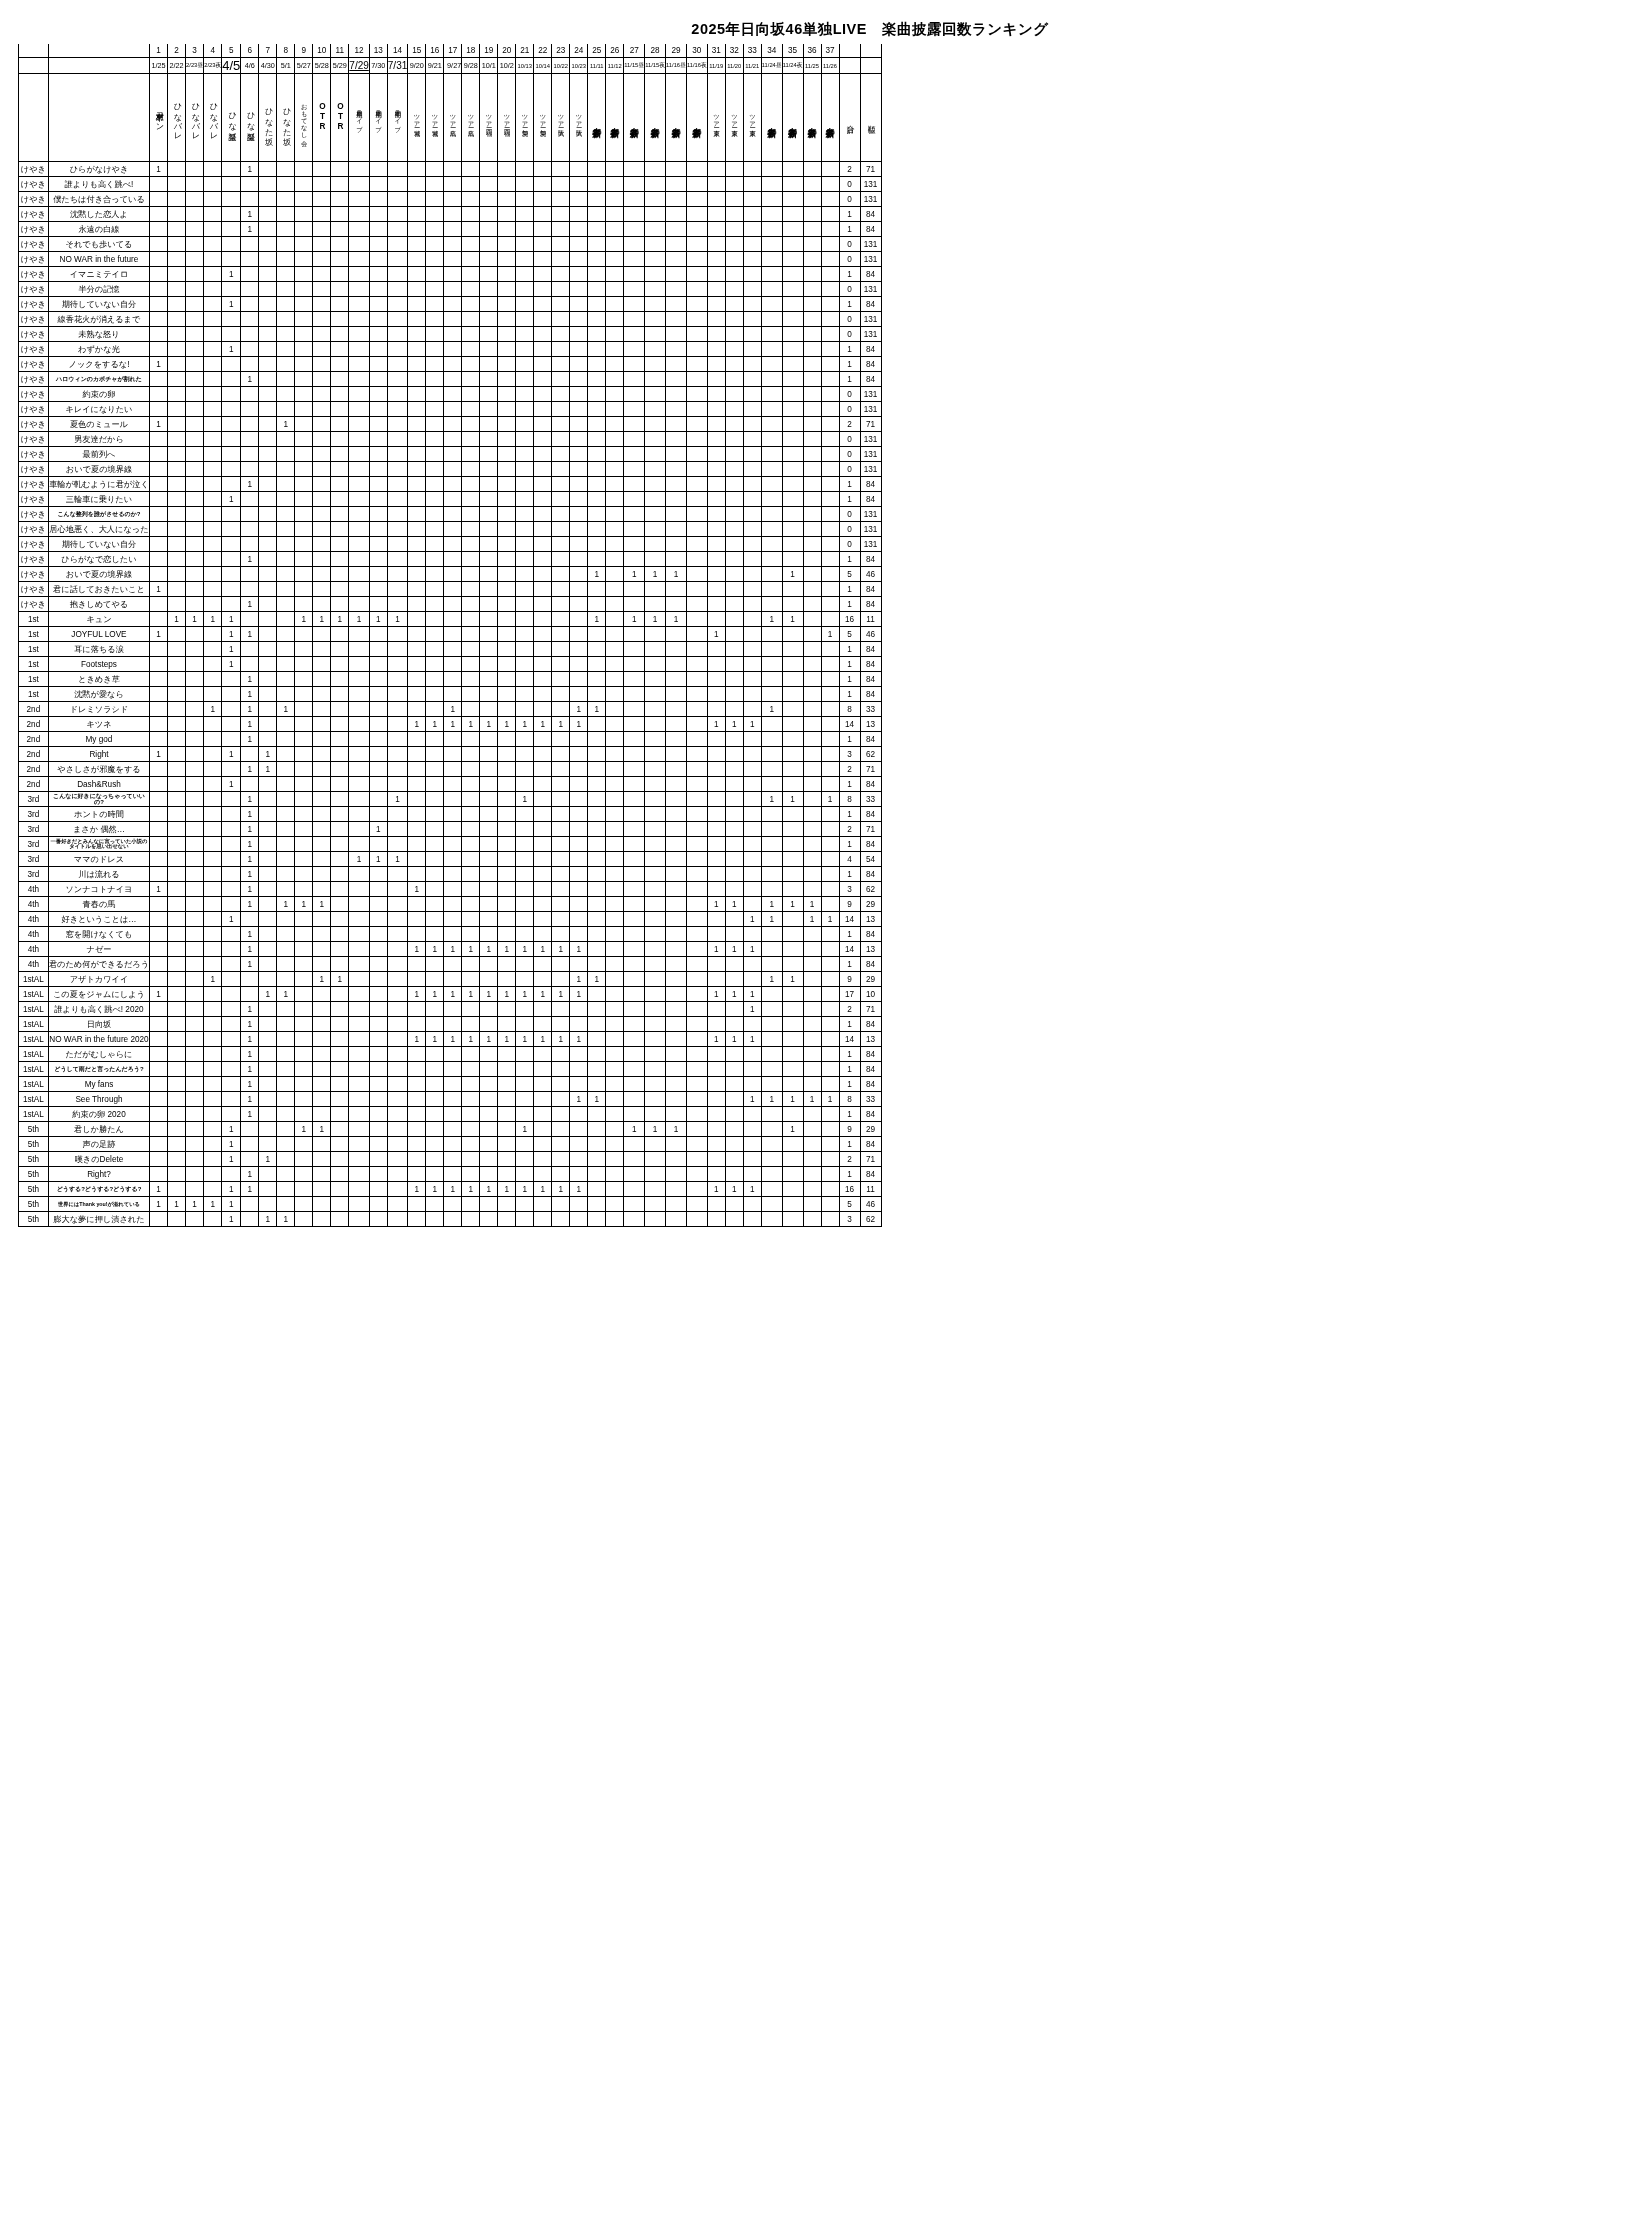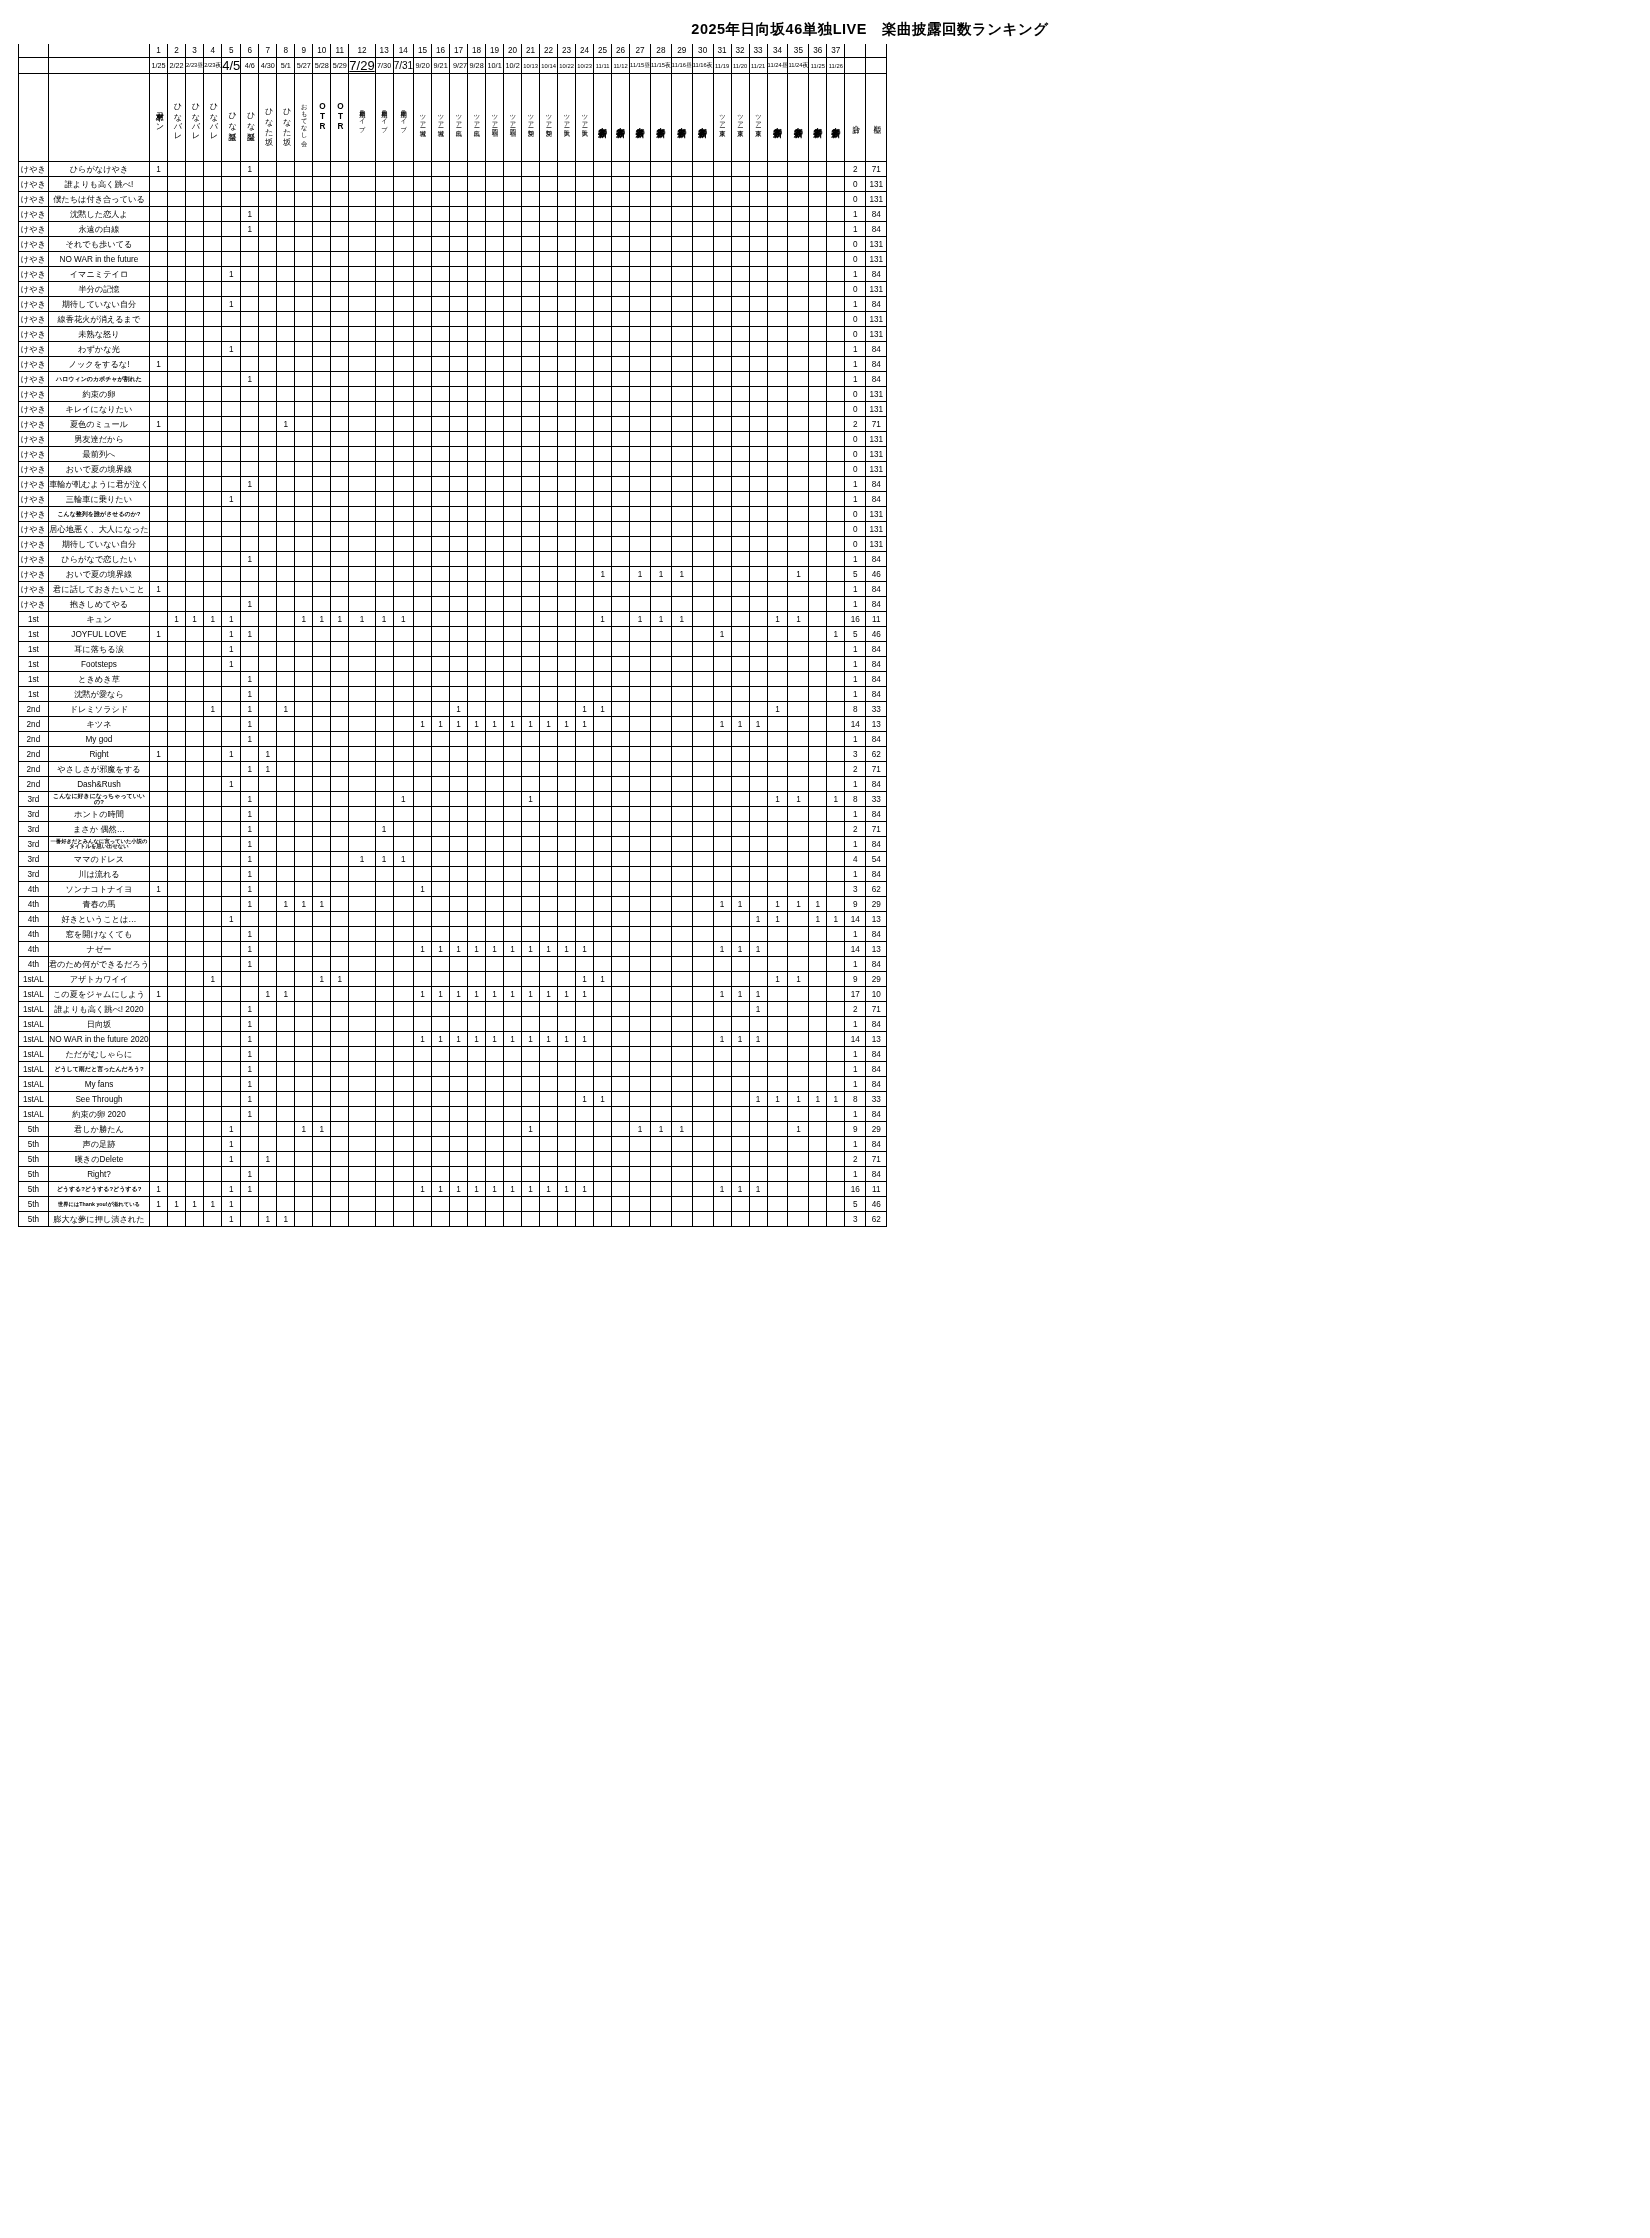--- a/index.html
+++ b/index.html
@@ -236,21 +236,21 @@
           <td style="font-size: 7.3px;">2/22</td>
           <td style="font-size: 5.8px;">2/23昼</td>
           <td style="font-size: 5.8px;">2/23夜</td>
           <td style="font-size: 13px;">4/5</td>
           <td style="font-size: 7.3px;">4/6</td>
           <td style="font-size: 7.3px; margin-left: 23px;">4/30</td>
           <td style="font-size: 7.3px;">5/1</td>
           <td style="font-size: 7.3px;">5/27</td>
           <td style="font-size: 7.3px;">5/28</td>
           <td style="font-size: 7.3px;">5/29</td>
-          <td style="font-size: 13px; text-decoration: underline;">7/29</td>
+          <td style="font-size: 10px; text-decoration: underline;">7/29</td>
           <td style="font-size: 7.3px;">7/30</td>
           <td style="font-size: 10px;">7/31</td>
           <td style="font-size: 7.3px;">9/20</td>
           <td style="font-size: 7.3px;">9/21</td>
           <td style="font-size: 7.3px; text-align: right;">9/27</td>
           <td style="font-size: 7.3px;">9/28</td>
           <td style="font-size: 7.3px;">10/1</td>
           <td style="font-size: 7.3px;">10/2</td>
           <td style="font-size: 5.8px;">10/13</td>
           <td style="font-size: 5.8px;">10/14</td>

